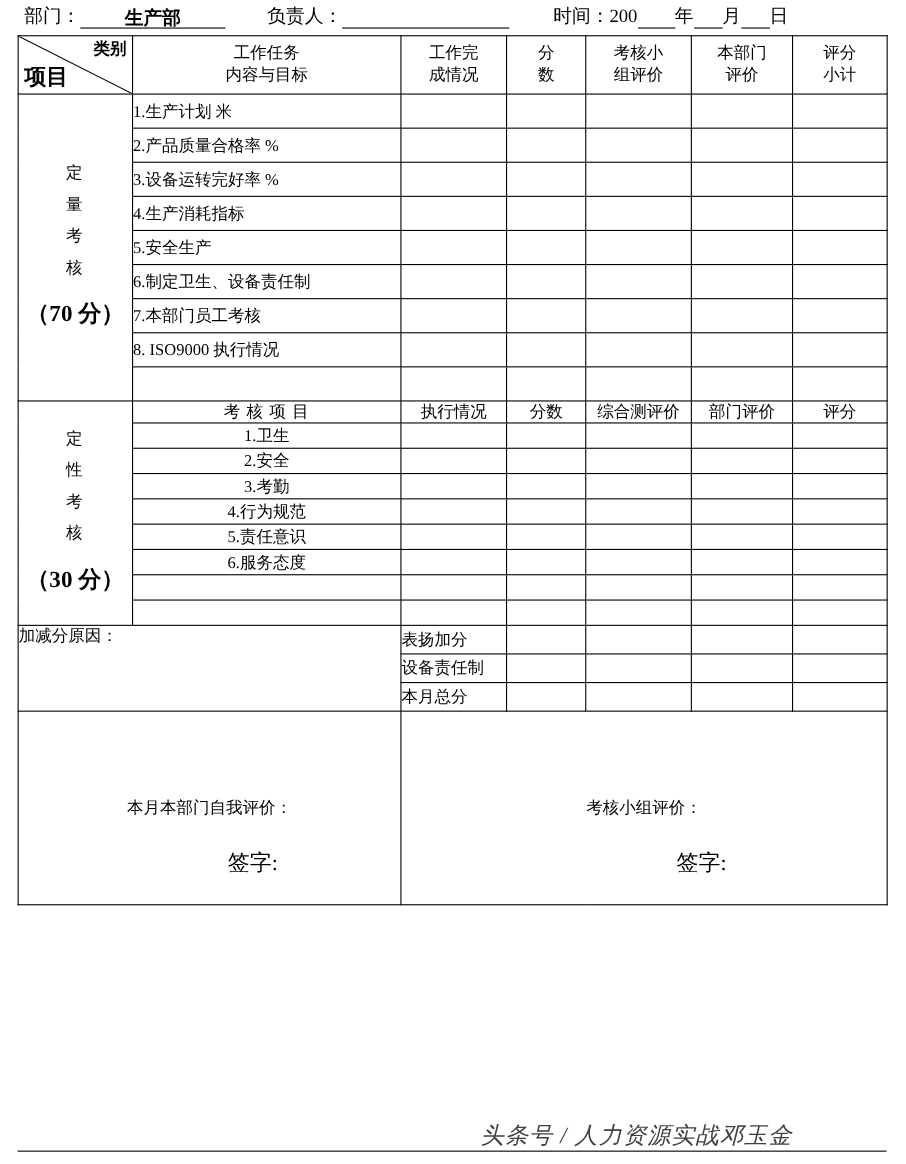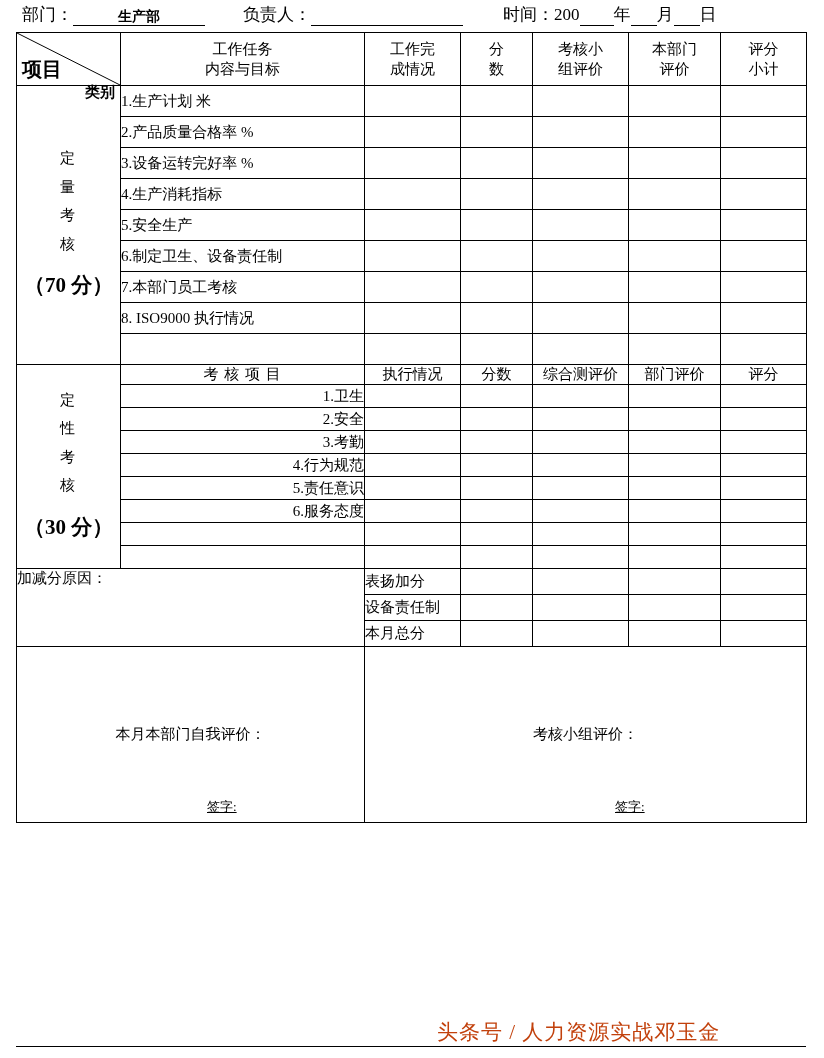--- a/index.html
+++ b/index.html
@@ -33,21 +33,21 @@
     height: 32px;
     box-sizing: border-box;
   }
   .hdr-label { white-space: nowrap; }
   .hdr-fill {
     border-bottom: 1px solid #000;
     display: inline-block;
     height: 17px;
     text-align: center;
     font-weight: bold;
-    font-size: 14px;
+    font-size: 17px;
     line-height: 17px;
   }
   .hdr-gap { display:inline-block; }
 
   
   table.main {
     border-collapse: collapse;
     width: 790px;
     margin-left: 16px;
     table-layout: fixed;
@@ -91,21 +91,21 @@
   .blank-row td { height: 30px; }
   .sub-head {
     text-align: center;
     font-weight: bold;
     font-size: 15.5px;
     padding: 4px 2px;
     letter-spacing: 1px;
   }
   .sub-head.tight { letter-spacing: 0px; }
   .qual-cell {
-    text-align: right;
+    text-align: center;
     padding: 3px 6px 3px 8px;
     font-size: 15.5px;
     height: 22px;
   }
   .lbl-left {
     text-align: left;
     padding: 6px 6px 6px 8px;
     font-size: 15.5px;
     height: 25px;
     margin-top: 24px;
@@ -113,65 +113,64 @@
   .bottom-box {
     text-align: center;
     padding: 6px 6px 6px 8px;
     font-size: 15.5px;
     vertical-align: top;
     height: 175px;
     position: relative;
   }
   .sign {
     position: absolute;
-    bottom: 6px;
+    bottom: 24px;
     left: 190px;
-    font-size: 13px;
-    text-decoration: underline;
+    font-size: 20px;
   }
   .sign.right { left: 250px; }
 
   
   .diag {
     position: relative;
     height: 52px;
   }
   .diag svg {
     position: absolute;
     left: 0; top: 0;
     width: 100%;
     height: 100%;
   }
   .diag .d-top {
     position: absolute;
     top: 2px;
     right: 5px;
     font-size: 15px;
     font-weight: bold;
-    margin-top: 48px;
   }
   .diag .d-bot {
     position: absolute;
     bottom: 2px;
     left: 5px;
     font-size: 20px;
     font-weight: bold;
   }
 
   
   .watermark {
     position: absolute;
     left: 437px;
     top: 1018px;
     font-size: 21px;
-    color: #c2410c;
+    color: #404040;
     font-family: "Liberation Serif", serif;
     letter-spacing: 1px;
     white-space: nowrap;
     pointer-events: none;
+    font-style: italic;
   }
   .bottom-rule {
     position: absolute;
     left: 16px;
     top: 1046px;
     width: 790px;
     border-top: 1px solid #000;
   }
 </style>
 </head>

